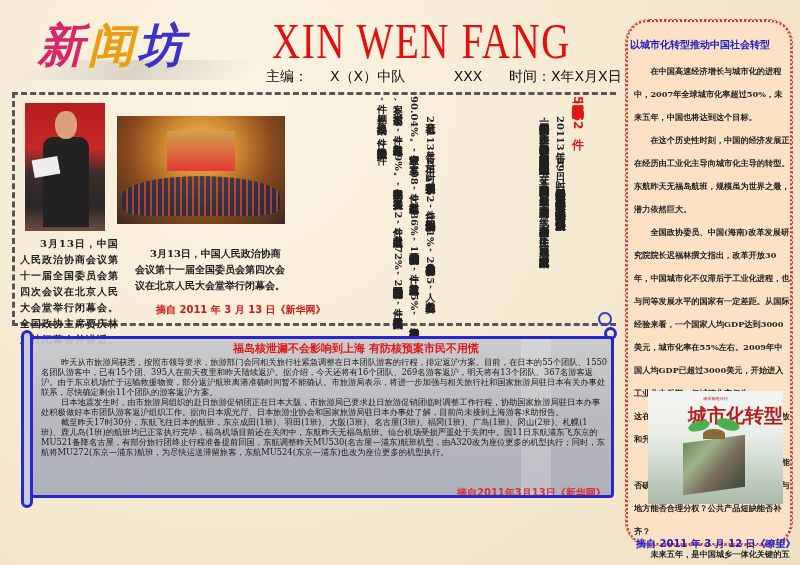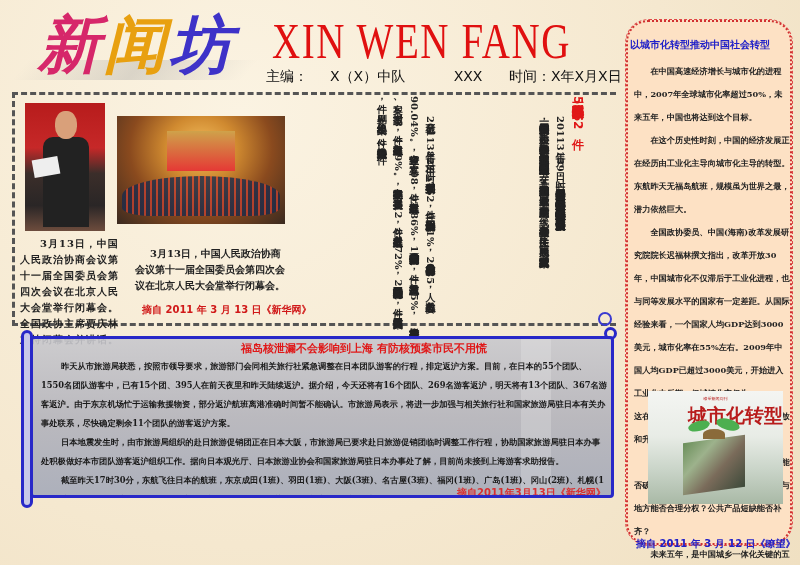--- a/index.html
+++ b/index.html
@@ -5,21 +5,21 @@
   * { box-sizing: border-box; margin: 0; padding: 0; }
   html, body { width: 800px; height: 565px; overflow: hidden; }
   body {
     background: #f7ecd6;
     background-image: radial-gradient(circle at 30% 20%, #fbf3e2 0%, #f5e8cf 60%, #f0e0c2 100%);
     font-family: "DejaVu Serif", serif;
     position: relative;
     color: #222;
   }
   .masthead { position: absolute; left: 0; top: 0; width: 620px; height: 90px; }
-  .logo-cn { position: absolute; left: 38px; top: 10px; font-size: 62px; font-weight: bold; font-family: "DejaVu Sans", sans-serif; letter-spacing: 4px; line-height: 70px; font-style: italic; text-align: center; }
+  .logo-cn { position: absolute; left: 38px; top: 10px; font-size: 46px; font-weight: bold; font-family: "DejaVu Sans", sans-serif; letter-spacing: 4px; line-height: 70px; font-style: italic; text-align: center; }
   .logo-cn span:nth-child(1) { color: #d6276a; }
   .logo-cn span:nth-child(2) { color: #e8a010; }
   .logo-cn span:nth-child(3) { color: #3e32c8; }
   .logo-shadow { position: absolute; left: 20px; top: 60px; width: 230px; height: 20px; background: linear-gradient(90deg, rgba(170,170,170,0.0), rgba(160,160,160,0.35), rgba(170,170,170,0.0)); transform: skewX(-40deg); }
   .logo-en { position: absolute; left: 272px; top: 12px; font-family: "Liberation Serif", serif; font-size: 50px; color: #e01010; letter-spacing: 2px; transform: scaleX(0.78); transform-origin: left; line-height: 58px; white-space: nowrap; }
   .masthead-info { position: absolute; left: 266px; top: 68px; font-family: "DejaVu Sans", sans-serif; font-size: 14px; color: #111; white-space: nowrap; }
   .masthead-info span { margin-right: 22px; }
 
   .top-frame { position: absolute; left: 12px; top: 92px; width: 604px; height: 234px;
     border-top: 3px dashed #555; border-bottom: 3px dashed #555; border-left: 3px dashed #555; }
@@ -27,39 +27,39 @@
     background: linear-gradient(180deg, #b71c1c 0%, #c62828 35%, #3b2e2a 55%, #2a2626 80%, #6d4c3d 100%); }
   .photo1 .face { position: absolute; left: 30px; top: 8px; width: 22px; height: 28px; background: #d9a07a; border-radius: 45%; }
   .photo1 .suit { position: absolute; left: 18px; top: 34px; width: 46px; height: 90px; background: #222; border-radius: 10px 10px 0 0; }
   .photo1 .paper { position: absolute; left: 8px; top: 55px; width: 26px; height: 18px; background: #eee; transform: rotate(-10deg); }
   .photo2 { position: absolute; left: 117px; top: 116px; width: 168px; height: 108px;
     background: radial-gradient(ellipse at 50% 30%, #f5c060 0%, #d08a30 30%, #8a4a1e 60%, #3a2a20 100%); }
   .photo2 .stage { position: absolute; left: 50px; top: 15px; width: 68px; height: 40px; background: linear-gradient(#cfa24a, #e53935); }
   .photo2 .seats { position: absolute; left: 5px; bottom: 8px; width: 158px; height: 40px; background: repeating-linear-gradient(90deg, #1b2a4a 0 4px, #c04030 4px 6px); border-radius: 50% 50% 20% 20%; opacity: 0.8; }
   .cap1 { position: absolute; left: 20px; top: 236px; width: 102px; font-size: 10px; line-height: 16px; font-weight: bold; text-indent: 2em; letter-spacing: 1px; }
   .cap2 { position: absolute; left: 135px; top: 246px; width: 150px; font-size: 10px; line-height: 16px; font-weight: bold; text-indent: 1.5em; }
-  .src-xinhua { position: absolute; left: 142px; top: 303px; font-size: 10px; color: #d01818; font-weight: bold; font-family: "DejaVu Sans", sans-serif; }
+  .src-xinhua { position: absolute; left: 156px; top: 303px; font-size: 10px; color: #d01818; font-weight: bold; font-family: "DejaVu Sans", sans-serif; }
 
   .vert { position: absolute; top: 96px; height: 226px; writing-mode: vertical-rl; font-size: 10px; line-height: 16.2px; font-weight: bold; color: #222; }
   .vert-left { left: 288px; width: 150px; }
   .vert-right { left: 440px; width: 148px; }
   .vert p { text-indent: 2em; }
   .vert .headline { color: #e01818; font-size: 12px; font-family: "DejaVu Sans", sans-serif; text-indent: 0; line-height: 20px; }
 
   .scroll-deco { position: absolute; left: 598px; top: 312px; width: 14px; height: 14px; border: 2px solid #3a3ad0; border-radius: 50%; }
 
   .bottom-panel { position: absolute; left: 30px; top: 336px; width: 584px; height: 162px;
     border: 3px solid #2828c8; border-radius: 4px;
     background: linear-gradient(180deg, rgba(200,200,205,0.9) 0%, rgba(180,180,188,0.9) 50%, rgba(165,170,185,0.9) 100%);
     overflow: hidden; }
   .bottom-panel::before { content: ""; position: absolute; right: 60px; top: 0; width: 30px; height: 100%; background: rgba(240,240,240,0.25); }
   .left-rod { position: absolute; left: 21px; top: 330px; width: 12px; height: 178px; border: 3px solid #2828c8; border-radius: 8px; background: #c8c8e8; }
   .right-curl { position: absolute; left: 604px; top: 327px; width: 13px; height: 13px; border: 3px solid #2828c8; border-radius: 50%; }
-  .bp-title { position: absolute; left: 8px; width: 100%; top: 2px; text-align: center; font-size: 11px; color: #e01818; font-weight: bold; font-family: "DejaVu Sans", sans-serif; padding-left: 68px; }
-  .bp-body { position: absolute; left: 8px; top: 18px; width: 566px; font-size: 8.3px; line-height: 19px; font-weight: bold; color: #1a1a1a; }
+  .bp-title { position: absolute; left: 0; width: 100%; top: 2px; text-align: center; font-size: 11px; color: #e01818; font-weight: bold; font-family: "DejaVu Sans", sans-serif; padding-left: 68px; }
+  .bp-body { position: absolute; left: 8px; top: 18px; width: 566px; font-size: 8.3px; line-height: 10px; font-weight: normal; color: #1a1a1a; }
   .bp-body p { text-indent: 2.4em; }
   .src-ghost { position: absolute; left: 424px; top: 147px; font-size: 10px; font-weight: bold; color: #e01818; font-family: "DejaVu Sans", sans-serif; opacity: 0.85; }
 
   .right-box { position: absolute; left: 626px; top: 20px; width: 166px; height: 525px;
     border: 2px dotted #d03030; border-radius: 22px;
     background: #fde1c4; }
   .right-box .outline { position: absolute; left: -3px; top: -3px; right: -3px; bottom: -3px; border: 1px dashed #e04848; border-radius: 24px; }
   .rb-title { position: absolute; left: 2px; top: 16px; font-size: 10px; color: #2020c8; font-weight: bold; font-family: "DejaVu Sans", sans-serif; white-space: nowrap; }
   .rb-body { position: absolute; left: 6px; top: 38px; width: 156px; font-size: 8.2px; line-height: 23px; font-weight: bold; color: #222; }
   .rb-body p { text-indent: 2em; }

